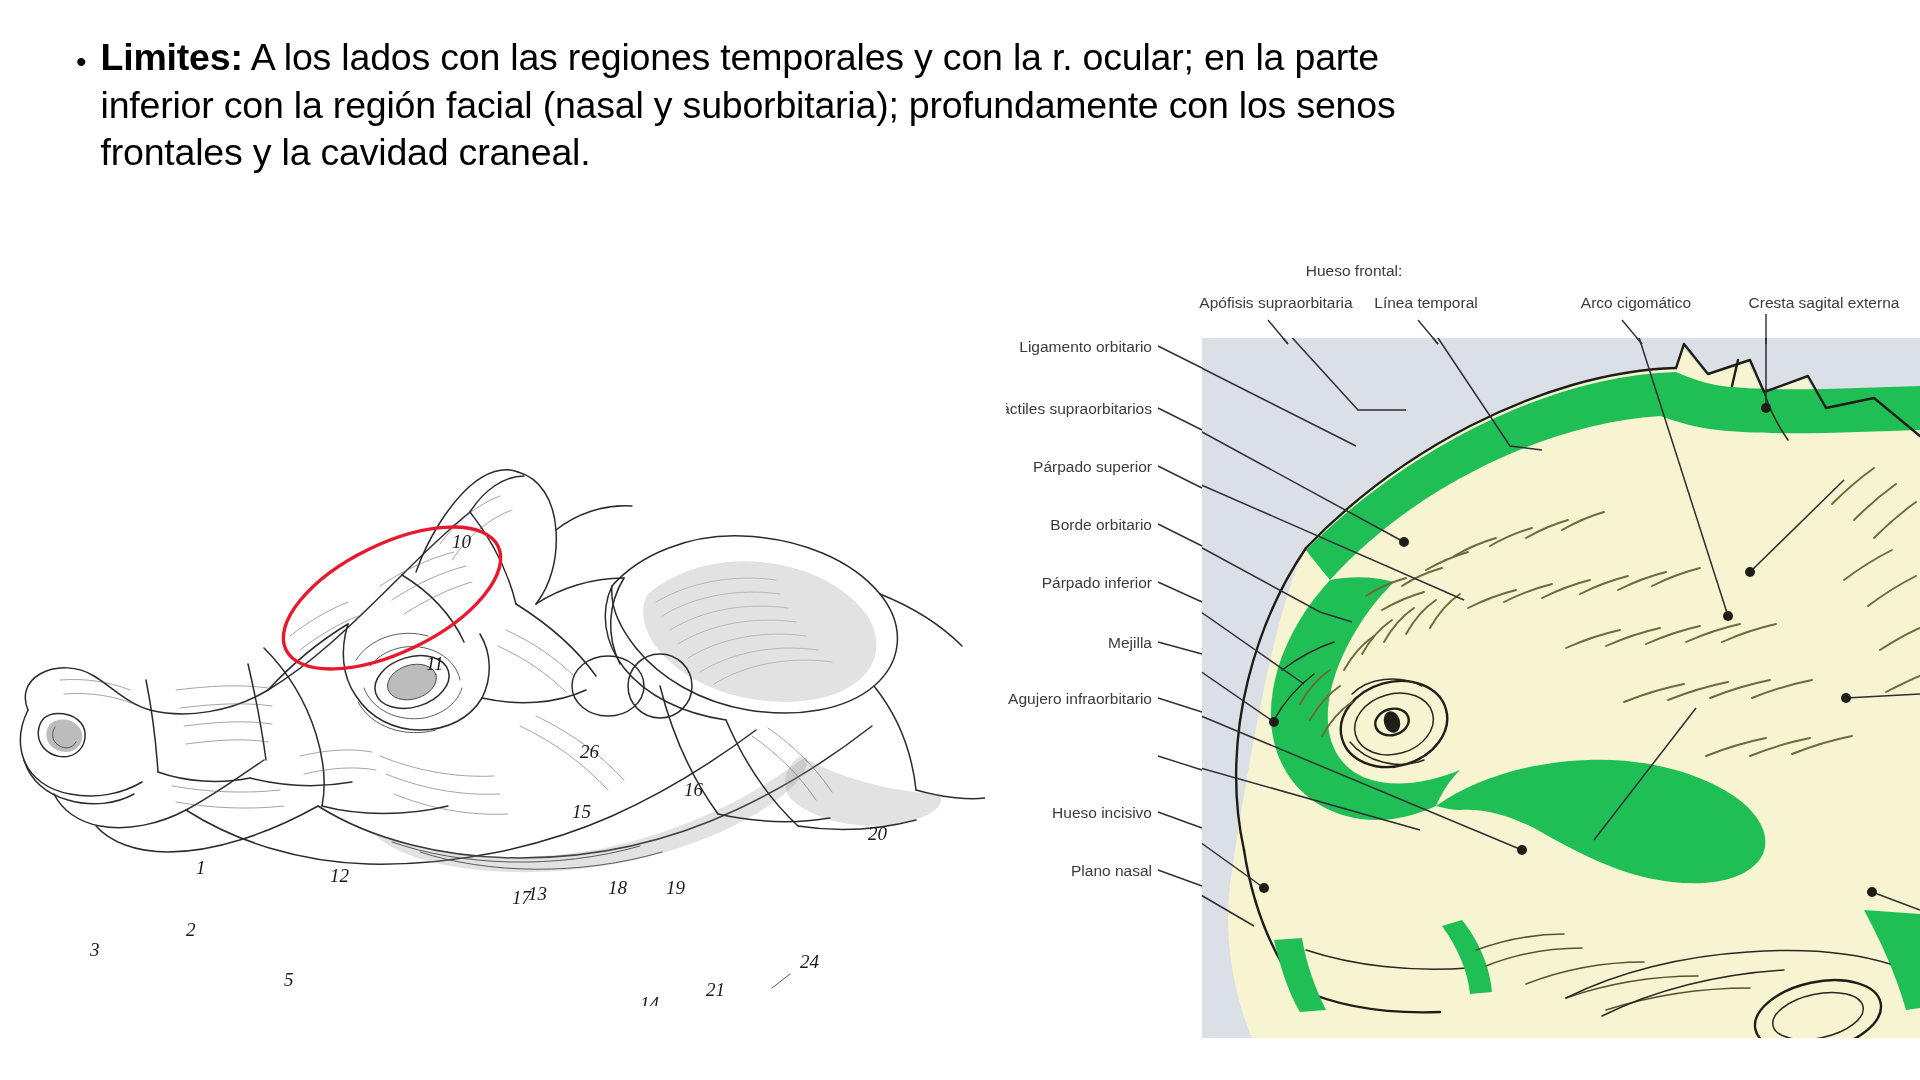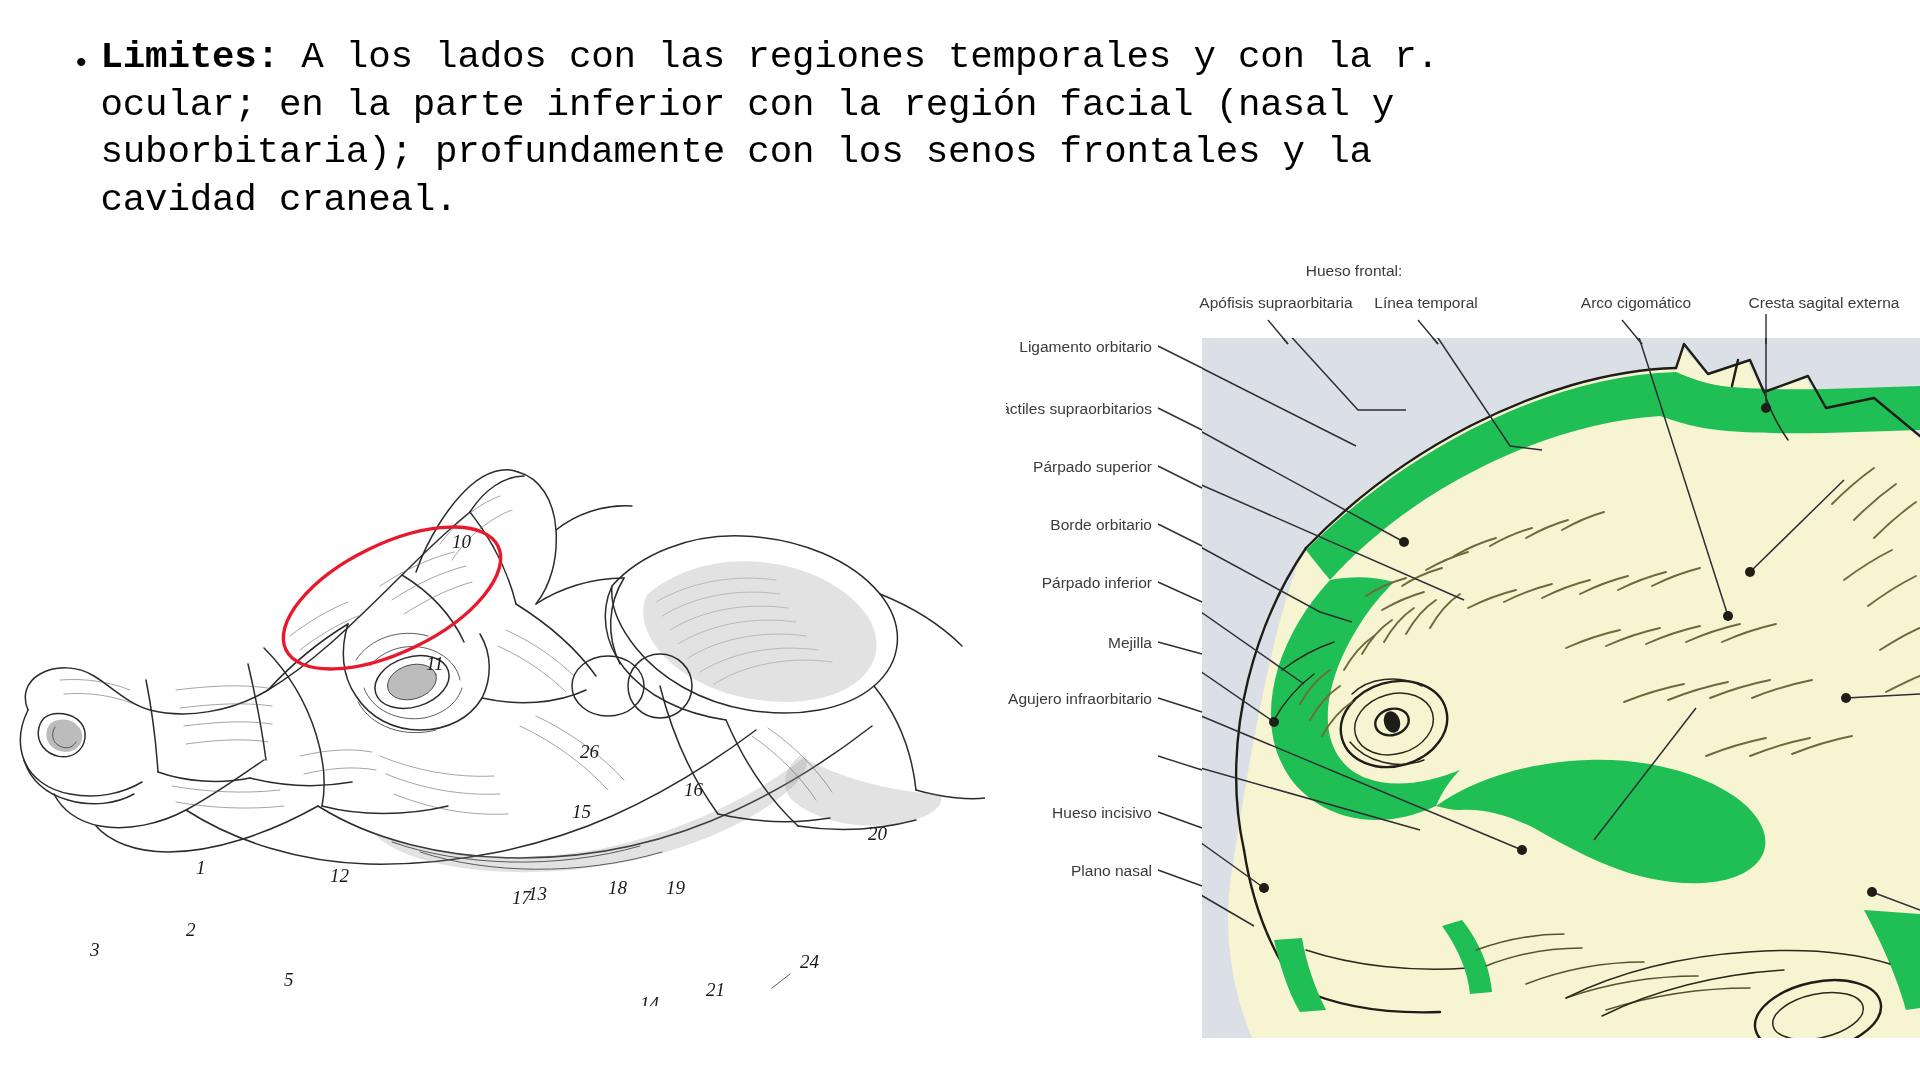--- a/index.html
+++ b/index.html
@@ -12,21 +12,20 @@
     position:absolute;left:76px;top:34px;width:1380px;
   }
   #bullet-row{display:flex;align-items:flex-start;}
   #bullet-dot{
     font-size:30px;line-height:56px;color:#000;margin-right:14px;
     flex:0 0 auto;
   }
   #bullet-text{
     font-size:37.5px;line-height:1.27;color:#000;
     letter-spacing:-0.2px;
-    font-family:Liberation Mono, monospace;
   }
   #bullet-text b{font-weight:bold;}
   
   #left-figure{
     position:absolute;left:0px;top:286px;width:985px;height:720px;
   }
   #left-figure svg{display:block;width:100%;height:100%;}
   
   #right-figure{
     position:absolute;left:1006px;top:250px;width:914px;height:800px;

